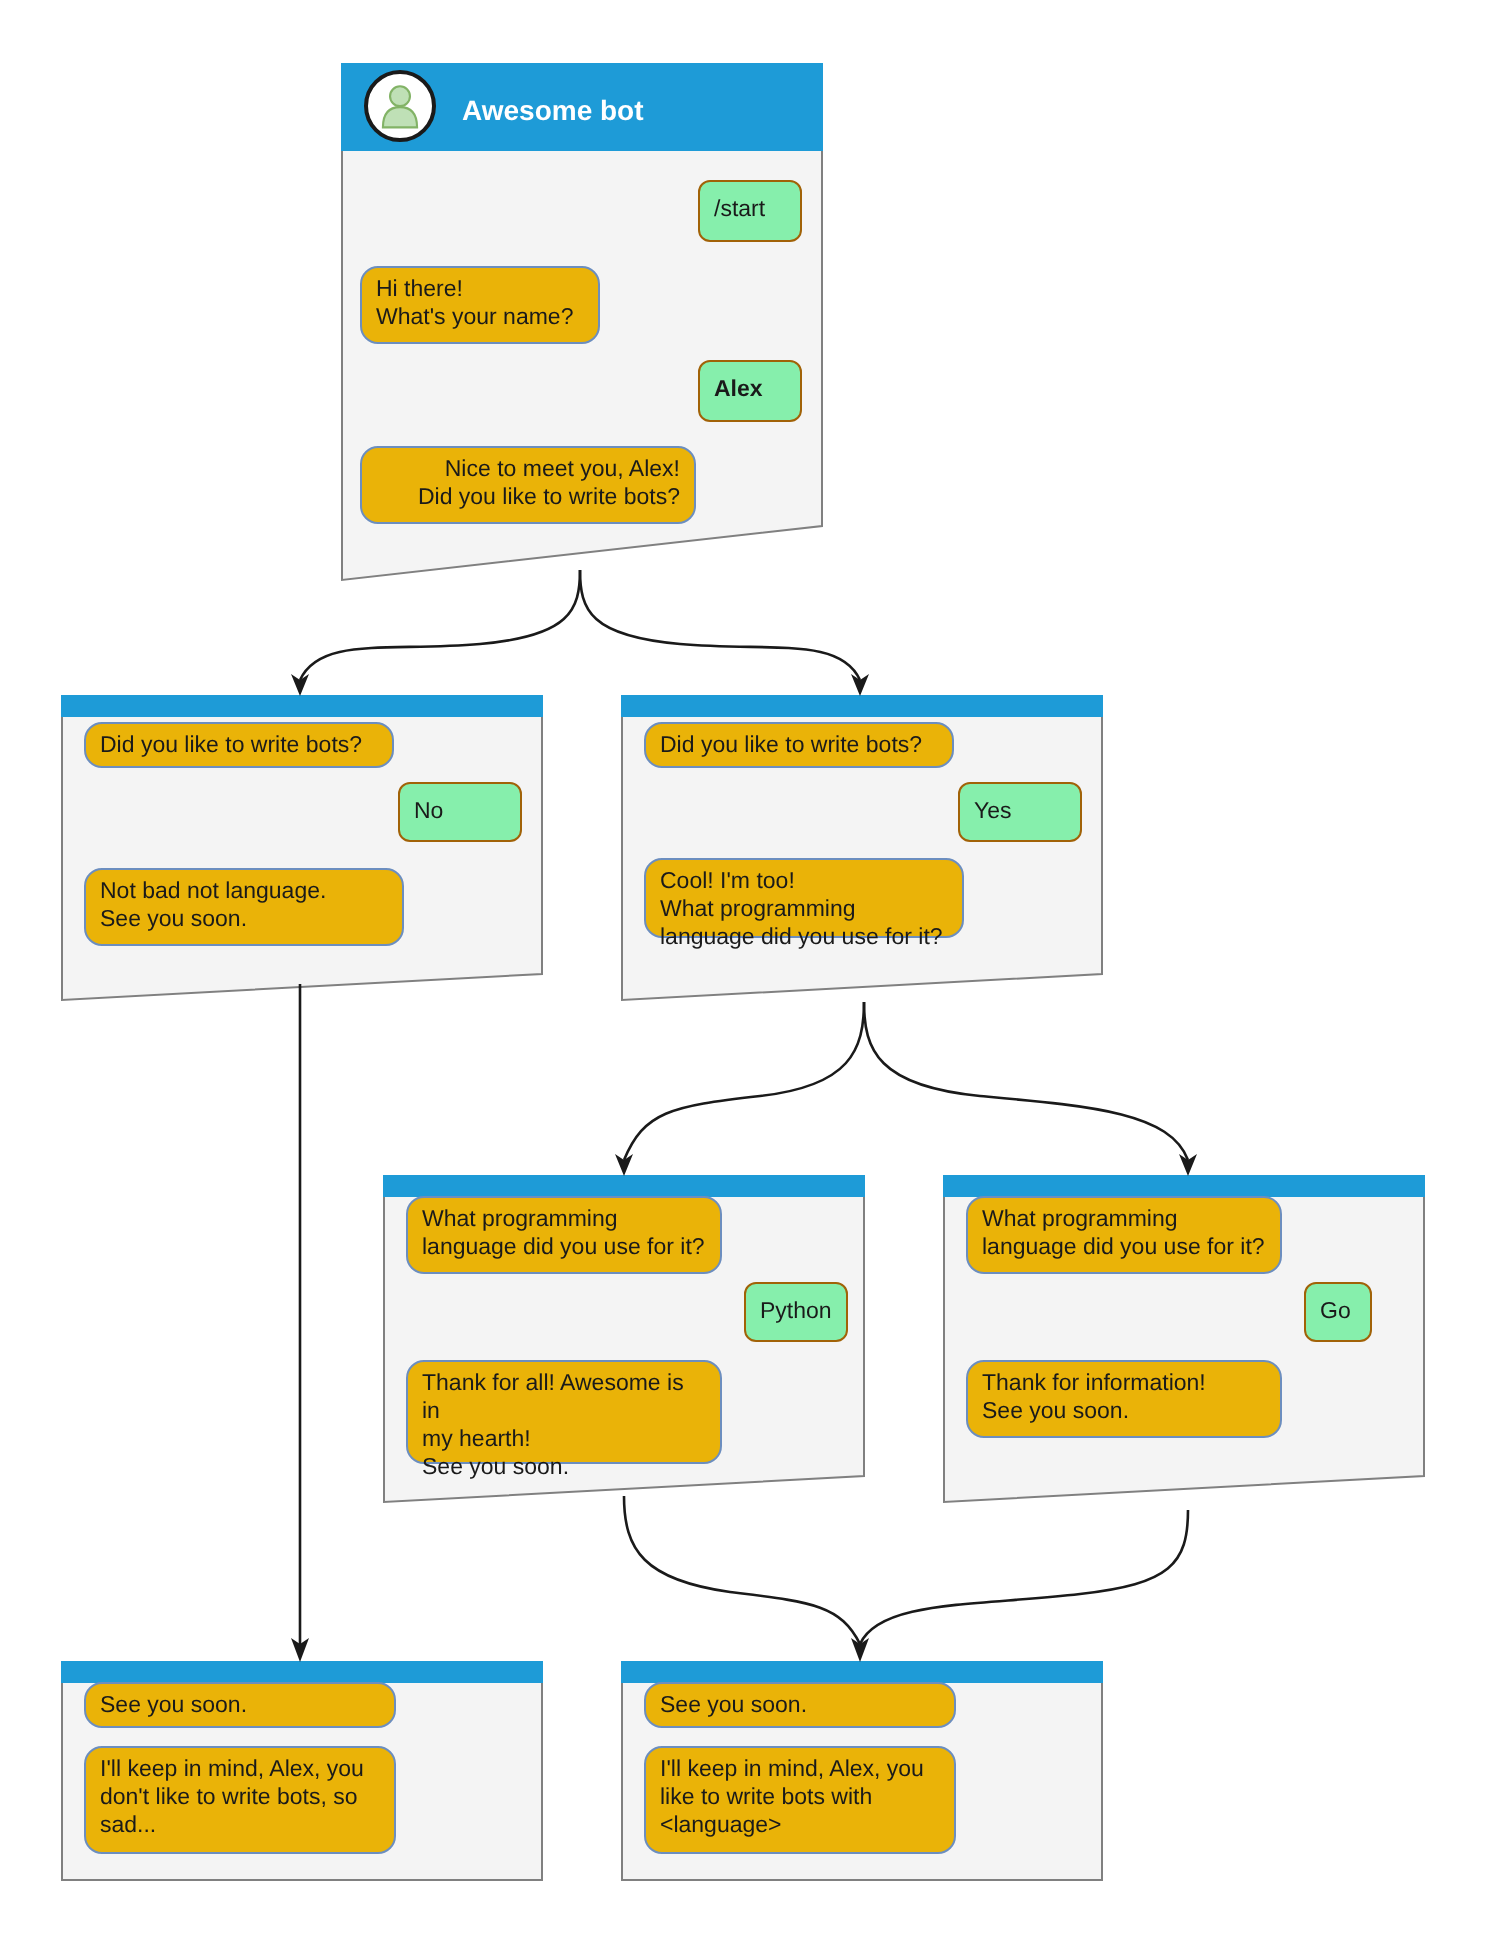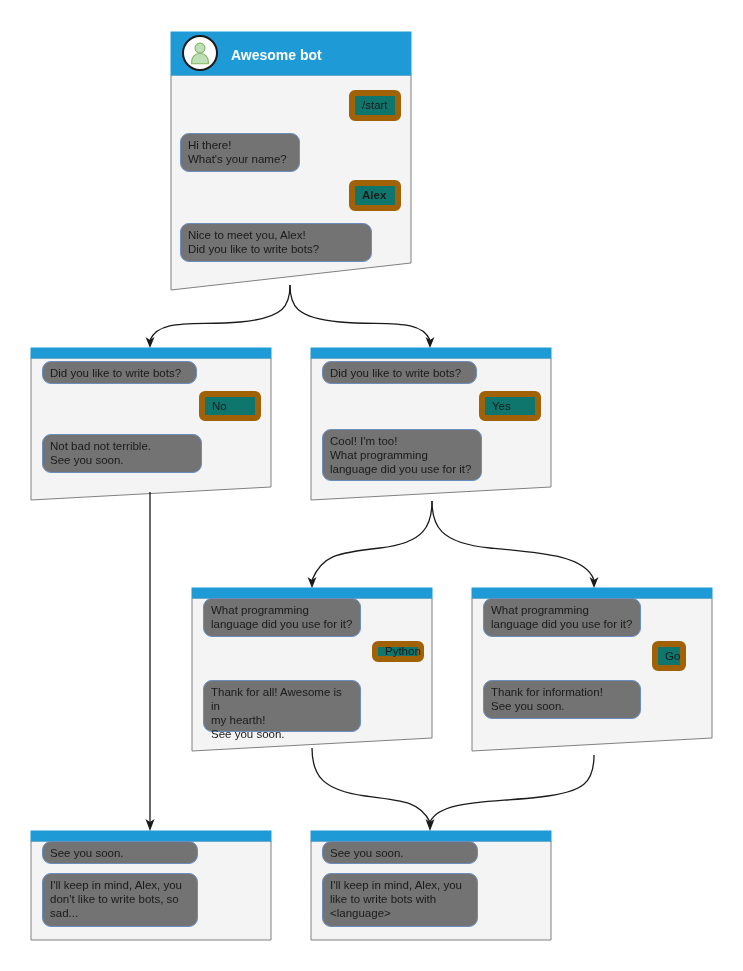--- a/index.html
+++ b/index.html
@@ -69,27 +69,27 @@
   .bubble {
     position: absolute;
     box-sizing: border-box;
     font-size: 11.5px;
     line-height: 14px;
     color: #1a1a1a;
     padding: 4px 7px 5px 7px;
     white-space: pre-line;
   }
   .bubble.bot {
-    background: #737373;
+    background: #eab308;
     border: 1px solid #6c8ebf;
     border-radius: 9px;
   }
   .bubble.user {
-    background: #0f766e;
-    border: 6px solid #a16207;
+    background: #86efac;
+    border: 1px solid #a16207;
     border-radius: 6px;
     display: flex;
     align-items: center;
   }
 </style>
 </head>
 <body>
 
 <div id="stage">
 
@@ -142,37 +142,37 @@
       <circle cx="18" cy="12.5" r="5.6" fill="#bfe0b6" stroke="#82b366" stroke-width="1.2"></circle>
       <path d="M8.4 30 C8.4 21.5 12.6 18.6 18 18.6 C23.4 18.6 27.6 21.5 27.6 30 Z" fill="#bfe0b6" stroke="#82b366" stroke-width="1.2"></path>
     </svg>
   </div>
   <div class="card-title" style="left:231px; top:48px;">Awesome bot</div>
 
   <div class="bubble user" style="left:349px; top:90px; width:52px; height:31px;">/start</div>
   <div class="bubble bot" style="left:180px; top:133px; width:120px; height:39px;">Hi there!
 What's your name?</div>
   <div class="bubble user" style="left:349px; top:180px; width:52px; height:31px;font-weight:bold;">Alex</div>
-  <div class="bubble bot" style="left:180px; top:223px; width:192px; height:39px;">Nice to meet you, Alex!
+  <div class="bubble bot" style="left:180px; top:223px; width:168px; height:39px;text-align:right;">Nice to meet you, Alex!
 Did you like to write bots?</div>
 
   <div class="bubble bot" style="left:42px; top:361px; width:155px; height:23px;">Did you like to write bots?</div>
   <div class="bubble user" style="left:199px; top:391px; width:62px; height:30px;">No</div>
-  <div class="bubble bot" style="left:42px; top:434px; width:160px; height:39px;">Not bad not terrible.
+  <div class="bubble bot" style="left:42px; top:434px; width:160px; height:39px;">Not bad not language.
 See you soon.</div>
 
   <div class="bubble bot" style="left:322px; top:361px; width:155px; height:23px;">Did you like to write bots?</div>
   <div class="bubble user" style="left:479px; top:391px; width:62px; height:30px;">Yes</div>
-  <div class="bubble bot" style="left:322px; top:429px; width:160px; height:52px;">Cool! I'm too!
+  <div class="bubble bot" style="left:322px; top:429px; width:160px; height:40px;">Cool! I'm too!
 What programming
 language did you use for it?</div>
 
   <div class="bubble bot" style="left:203px; top:598px; width:158px; height:39px;">What programming
 language did you use for it?</div>
-  <div class="bubble user" style="left:372px; top:641px; width:52px; height:18px;">Python</div>
+  <div class="bubble user" style="left:372px; top:641px; width:52px; height:30px;">Python</div>
   <div class="bubble bot" style="left:203px; top:680px; width:158px; height:52px;">Thank for all! Awesome is in
 my hearth!
 See you soon.</div>
 
   <div class="bubble bot" style="left:483px; top:598px; width:158px; height:39px;">What programming
 language did you use for it?</div>
   <div class="bubble user" style="left:652px; top:641px; width:34px; height:30px;">Go</div>
   <div class="bubble bot" style="left:483px; top:680px; width:158px; height:39px;">Thank for information!
 See you soon.</div>
 

